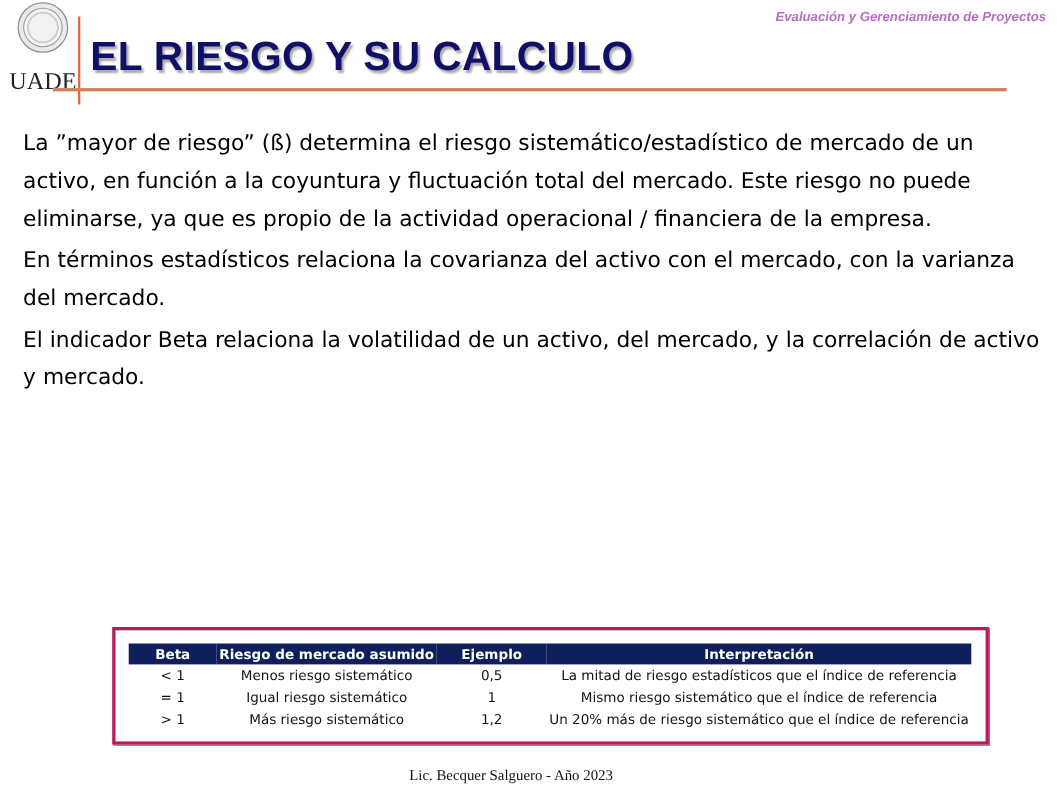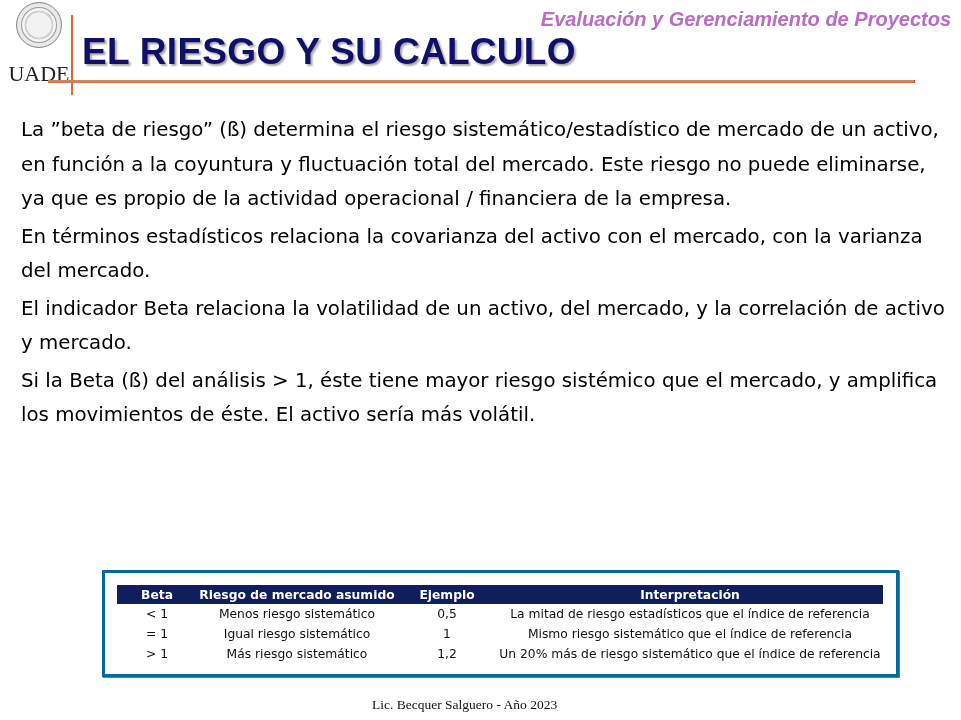--- a/index.html
+++ b/index.html
@@ -9,25 +9,25 @@
   .seal { width:44px; height:44px; border-radius:50%; border:1px solid #888; margin:0 auto;
           background:radial-gradient(circle, #f2f2f2 0 40%, #cfcfcf 41% 46%, #f4f4f4 47% 100%);
           box-shadow: inset 0 0 0 4px #eaeaea, inset 0 0 0 5px #999; }
   .uade { font-family:"Liberation Serif", serif; font-size:22px; color:#222; letter-spacing:0px; margin-top:14px; line-height:24px; }
   .vline { position:absolute; left:71px; top:15px; width:2px; height:80px; background:#e0663a; }
   .hline { position:absolute; left:48px; top:80px; width:866px; height:3px;
            background:linear-gradient(#c89070,#e07040); border-right:1px solid #d33; }
   .title { position:absolute; left:82px; top:32px; font-family:Liberation Sans, sans-serif; font-weight:bold;
            font-size:37px; color:#101068; letter-spacing:0.3px; text-shadow:2px 2px 2px #aaaaaa; line-height:40px; }
   .course { position:absolute; right:10px; top:8px; font-family:"Liberation Sans", sans-serif; font-weight:bold; font-style:italic;
-            font-size:20px; color:#b86cc4; }
+            font-size:12px; color:#b86cc4; }
   .body { position:absolute; left:21px; top:113px; width:925px; font-size:19.8px; line-height:34.5px; color:#000; }
   .body p { margin:0 0 3px 0; }
   .heading { color:#2a2fd8; font-weight:bold; }
-  .tablewrap { position:absolute; left:102px; top:570px; width:791px; height:101px; border:3px solid #0369a1; background:#fff;
+  .tablewrap { position:absolute; left:102px; top:570px; width:791px; height:101px; border:3px solid #be185d; background:#fff;
                box-shadow: 1px 1px 0 #777; }
   table { position:absolute; left:12px; top:12px; width:766px; border-collapse:collapse;
           font-family:"DejaVu Sans", sans-serif; font-size:12.3px; }
   th { background:#0f1f5c; color:#fff; font-weight:bold; height:19px; padding:0; text-align:center; }
   td { text-align:center; height:20px; padding:0; color:#111; }
   .footer { position:absolute; left:372px; top:697px; font-family:Liberation Serif, serif; font-size:13.5px; color:#111; }
   .pagenum { position:absolute; left:917px; top:723px; font-family:"DejaVu Sans", sans-serif; font-style:italic; font-size:12px; color:#111; }
 </style>
 </head>
 <body>
@@ -35,24 +35,23 @@
 <div class="logo">
   <div class="seal"></div>
   <div class="uade">UADE</div>
 </div>
 <div class="vline"></div>
 <div class="hline"></div>
 <div class="course">Evaluación y Gerenciamiento de Proyectos</div>
 <div class="title">EL RIESGO Y SU CALCULO</div>
 
 <div class="body">
-  <p>La ”beta de riesgo” (ß) determina el riesgo sistemático/estadístico de mercado de un activo, en función a la coyuntura y fluctuación total del mercado. Este riesgo no puede eliminarse, ya que es propio de la actividad operacional / financiera de la empresa.</p>
+  <p>La ”mayor de riesgo” (ß) determina el riesgo sistemático/estadístico de mercado de un activo, en función a la coyuntura y fluctuación total del mercado. Este riesgo no puede eliminarse, ya que es propio de la actividad operacional / financiera de la empresa.</p>
   <p>En términos estadísticos relaciona la covarianza del activo con el mercado, con la varianza del mercado.</p>
   <p>El indicador Beta relaciona la volatilidad de un activo, del mercado, y la correlación de activo y mercado.</p>
-  <p>Si la Beta (ß) del análisis &gt; 1, éste tiene mayor riesgo sistémico que el mercado, y amplifica los movimientos de éste. El activo sería más volátil.</p>
 </div>
 
 <div class="tablewrap">
   <table>
     <colgroup>
         <col style="width:80px">
         <col style="width:200px">
         <col style="width:100px">
         <col>
       </colgroup>

